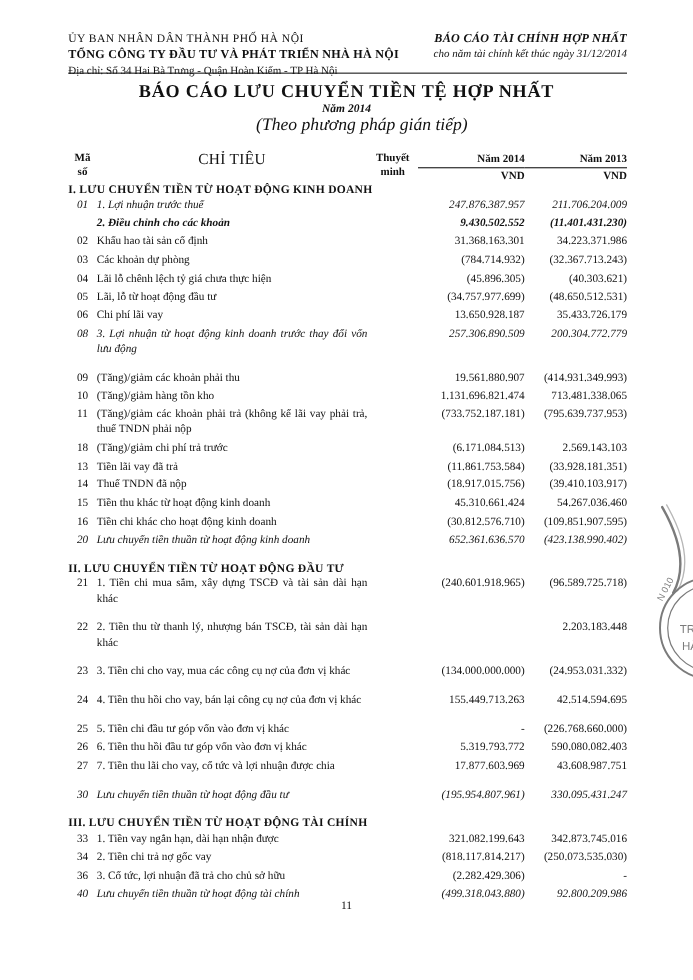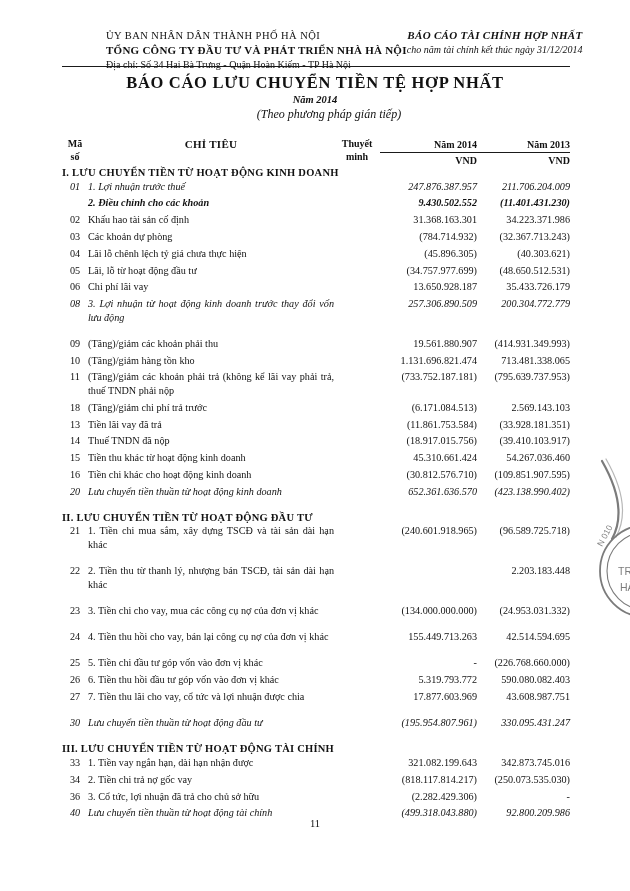--- a/index.html
+++ b/index.html
@@ -27,21 +27,21 @@
     position: absolute;
     left: 62px;
     top: 14px;
     width: 508px;
   }
   .lh-row {
     display: flex;
     justify-content: space-between;
     align-items: baseline;
   }
-  .lh-left { text-align: left; margin-left: 44px; }
+  .lh-left { text-align: left; }
   .lh-right { text-align: right; font-style: italic; }
 
   .org-line1 {
     font-size: 10.5px;
     letter-spacing: 0.45px;
     line-height: 14px;
     white-space: nowrap;
   }
   .org-line2 {
     font-size: 11px;
@@ -92,21 +92,21 @@
     letter-spacing: 0.7px;
     line-height: 21px;
   }
   .doc-subtitle {
     font-size: 10.5px;
     font-weight: bold;
     font-style: italic;
     line-height: 14px;
   }
   .doc-method {
-    font-size: 12px;
+    font-size: 16px;
     font-style: italic;
     line-height: 14px;
     margin-left: 28px;
   }
 
   
   .table-wrap {
     position: absolute;
     left: 62px;
     top: 138px;
@@ -130,22 +130,22 @@
 
   
   .th-code {
     font-size: 10px;
     font-weight: bold;
     text-align: center;
     line-height: 12.5px;
     padding-bottom: 2px;
   }
   .th-item {
-    font-size: 11px;
-    font-weight: bold;
+    font-size: 14px;
+    font-weight: normal;
     letter-spacing: 0.3px;
     padding-left: 10px;
     padding-top: 6px;
   }
   .th-note {
     font-size: 10px;
     font-weight: bold;
     text-align: center;
     line-height: 12.5px;
   }

